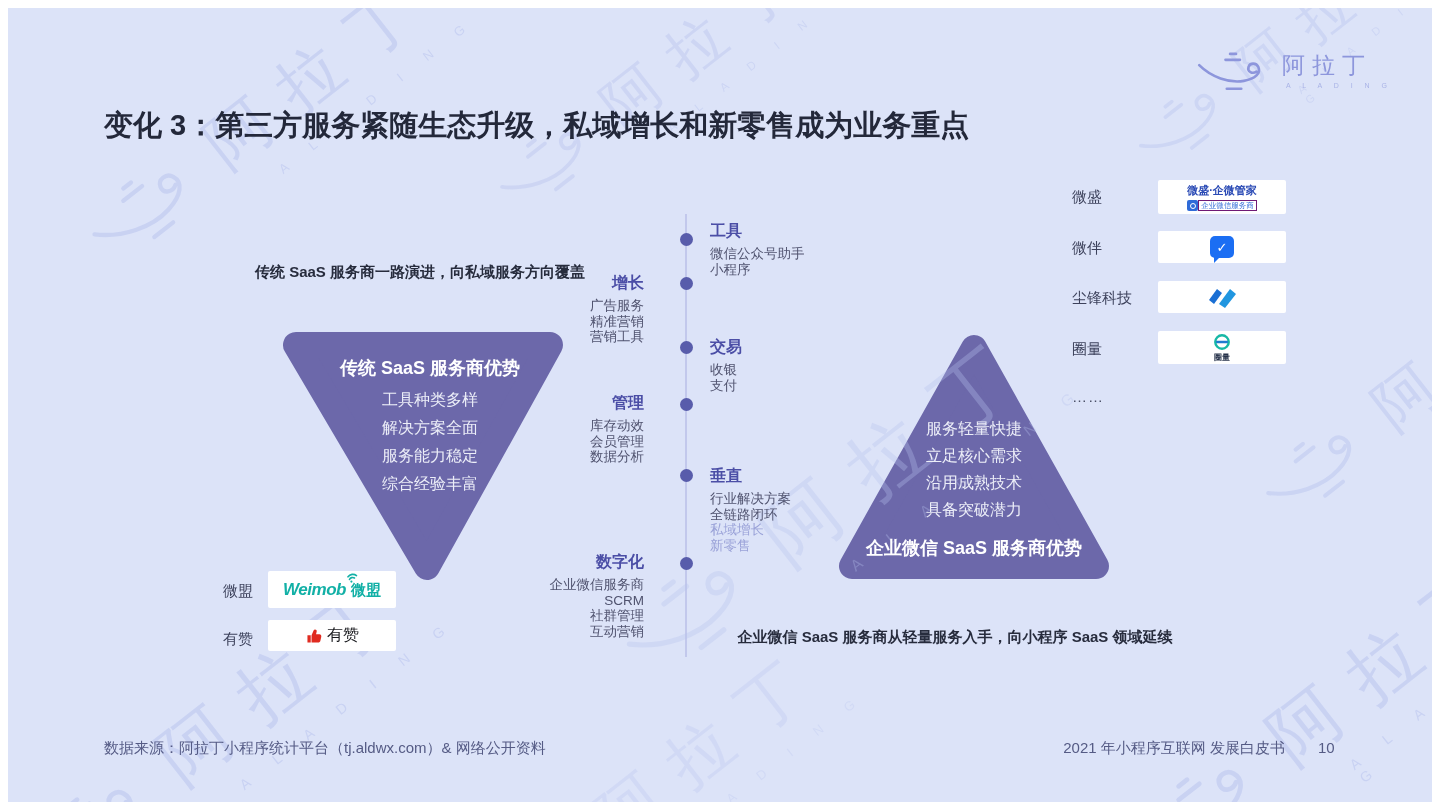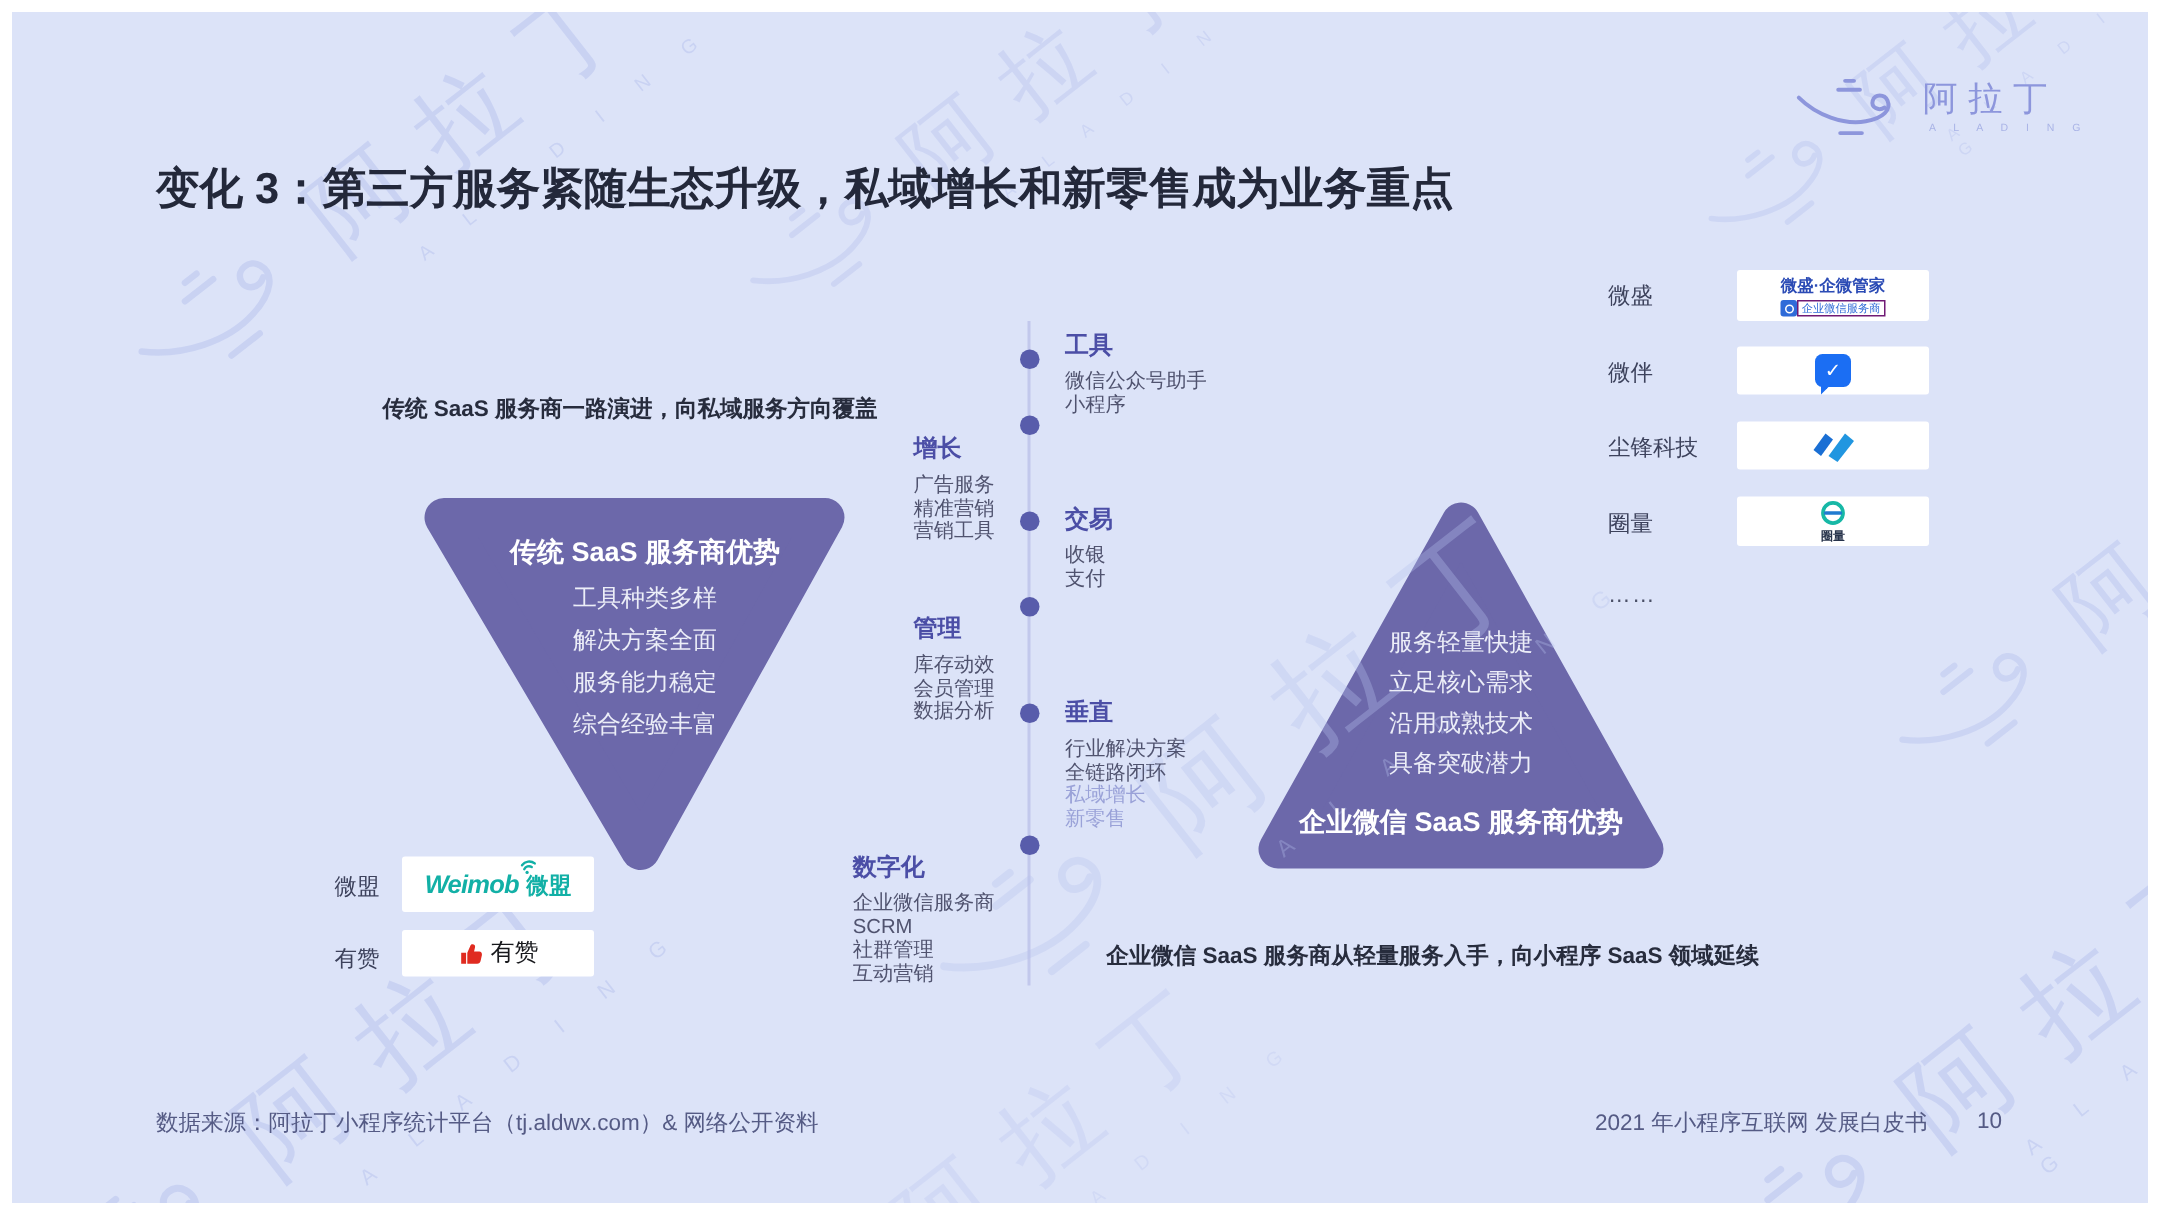--- a/index.html
+++ b/index.html
@@ -30,21 +30,21 @@
   .tri-title{font-size:18px;font-weight:700;color:#ffffff;}
   .tri-item{font-size:16px;color:#eceef8;}
   .ltri-items .tri-item{line-height:28px;}
   .rtri-items .tri-item{line-height:27px;}
 
   
   .tl-line{position:absolute;left:685px;top:214px;width:2px;height:443px;background:#c2c8ec;z-index:2;}
   .tl-dot{position:absolute;width:13px;height:13px;border-radius:50%;background:#585cab;z-index:3;}
   .stage-block{position:absolute;z-index:4;}
   .stage-block.rside{left:710px;text-align:left;}
-  .stage-block.lside{right:777px;text-align:left;margin-top:17px;}
+  .stage-block.lside{right:796px;text-align:right;}
   .stage-label{font-size:16px;font-weight:700;color:#4b4ea6;line-height:19px;margin-bottom:6px;}
   .stage-item{font-size:13.5px;line-height:15.5px;color:#50536f;}
   .stage-item.light{color:#9aa2d8;}
 
   
   .vlabel{position:absolute;font-size:15px;color:#3d425c;z-index:4;}
   .vbox{position:absolute;background:#ffffff;border-radius:2px;z-index:4;display:flex;align-items:center;justify-content:center;}
   .more-dots{position:absolute;left:1072px;top:388px;font-size:15px;color:#4a4f66;letter-spacing:1px;z-index:4;}
 
   

